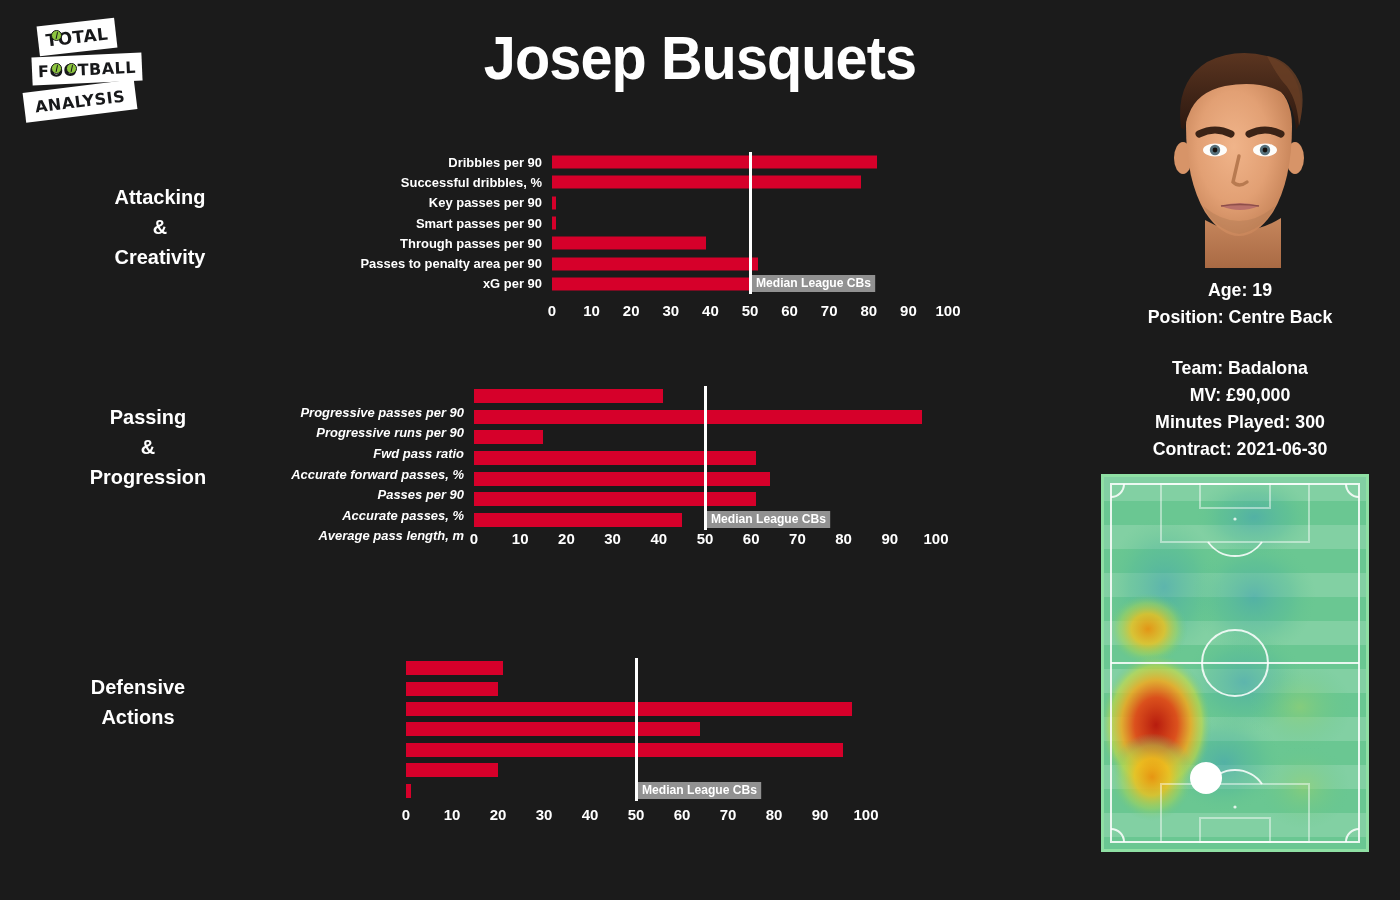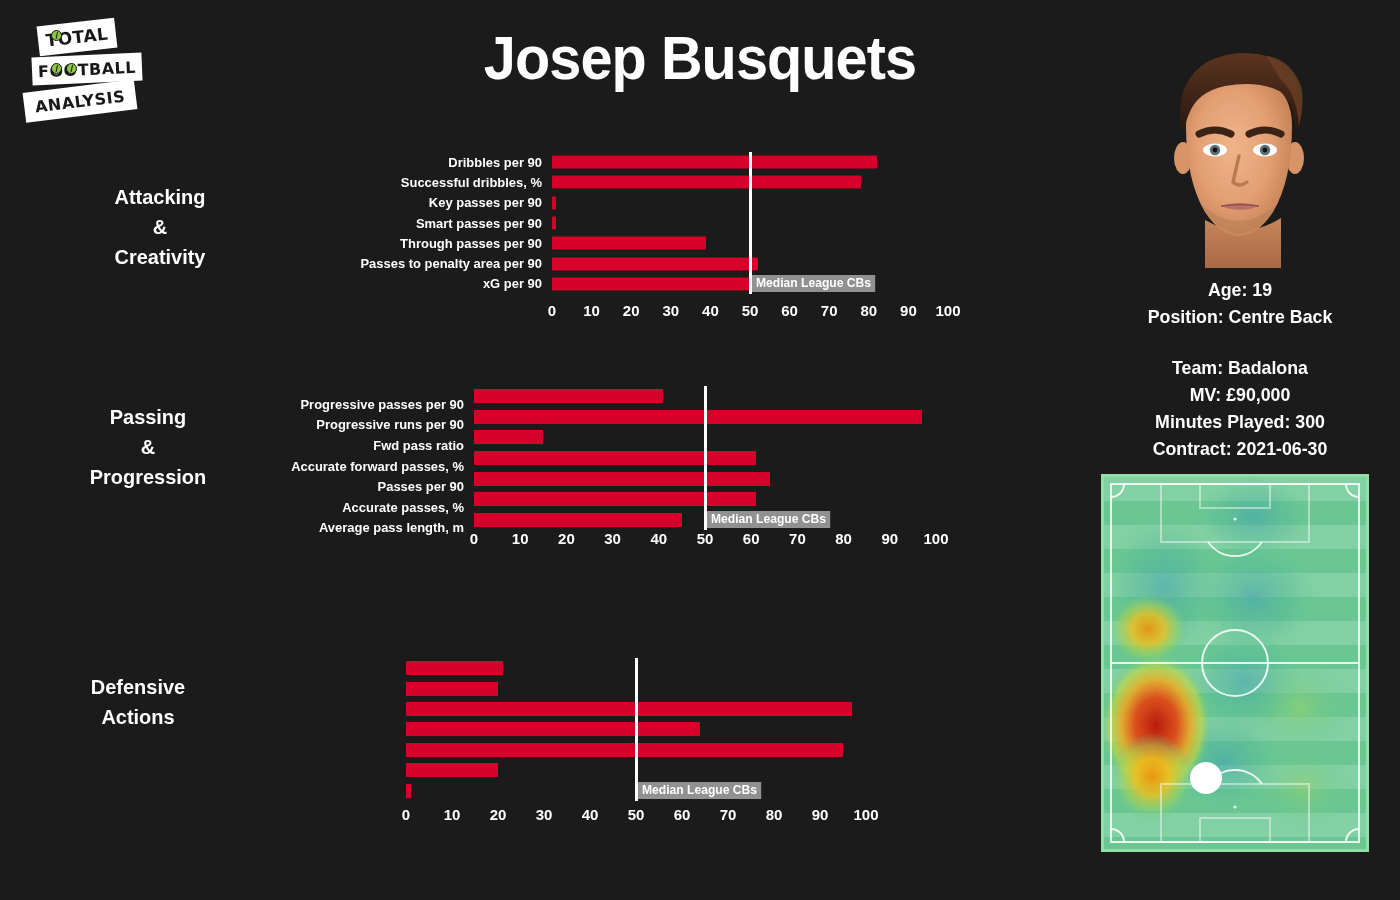--- a/index.html
+++ b/index.html
@@ -200,21 +200,21 @@
           </div>
           <div class="bar-track" style="height: 20.6px;">
             <div class="bar" style="width: 295.68px; height: 14px; background: rgb(214, 0, 42);"></div>
           </div>
           <div class="bar-track" style="height: 20.6px;">
             <div class="bar" style="width: 281.82px; height: 14px; background: rgb(214, 0, 42);"></div>
           </div>
           <div class="bar-track" style="height: 20.6px;">
             <div class="bar" style="width: 207.9px; height: 14px; background: rgb(214, 0, 42);"></div>
           </div>
-          <div class="rowlabels" style="top: 8px; width: 340px;">
+          <div class="rowlabels" style="top: 16px; width: 340px; font-style: italic;">
             <div class="rowlabel" style="height: 20.6px;">Progressive passes per 90</div>
             <div class="rowlabel" style="height: 20.6px;">Progressive runs per 90</div>
             <div class="rowlabel" style="height: 20.6px;">Fwd pass ratio</div>
             <div class="rowlabel" style="height: 20.6px;">Accurate forward passes, %</div>
             <div class="rowlabel" style="height: 20.6px;">Passes per 90</div>
             <div class="rowlabel" style="height: 20.6px;">Accurate passes, %</div>
             <div class="rowlabel" style="height: 20.6px;">Average pass length, m</div>
           </div>
           <div class="median-line" style="left: 229.5px; height: 144.2px; background: rgb(255, 255, 255);"></div>
           <div class="median-tag" style="left: 233px; top: 124.9px;">Median League CBs</div>

